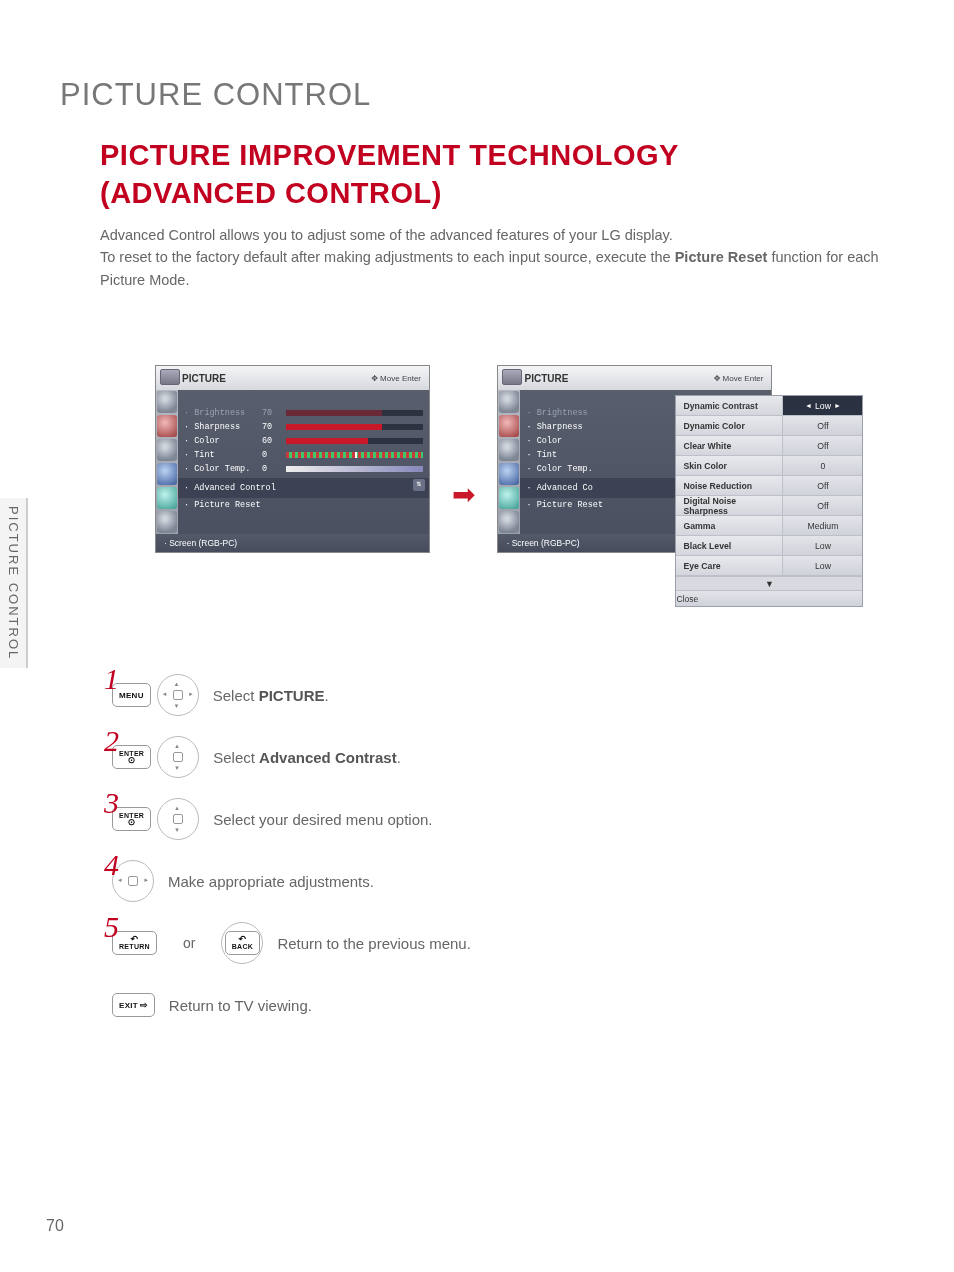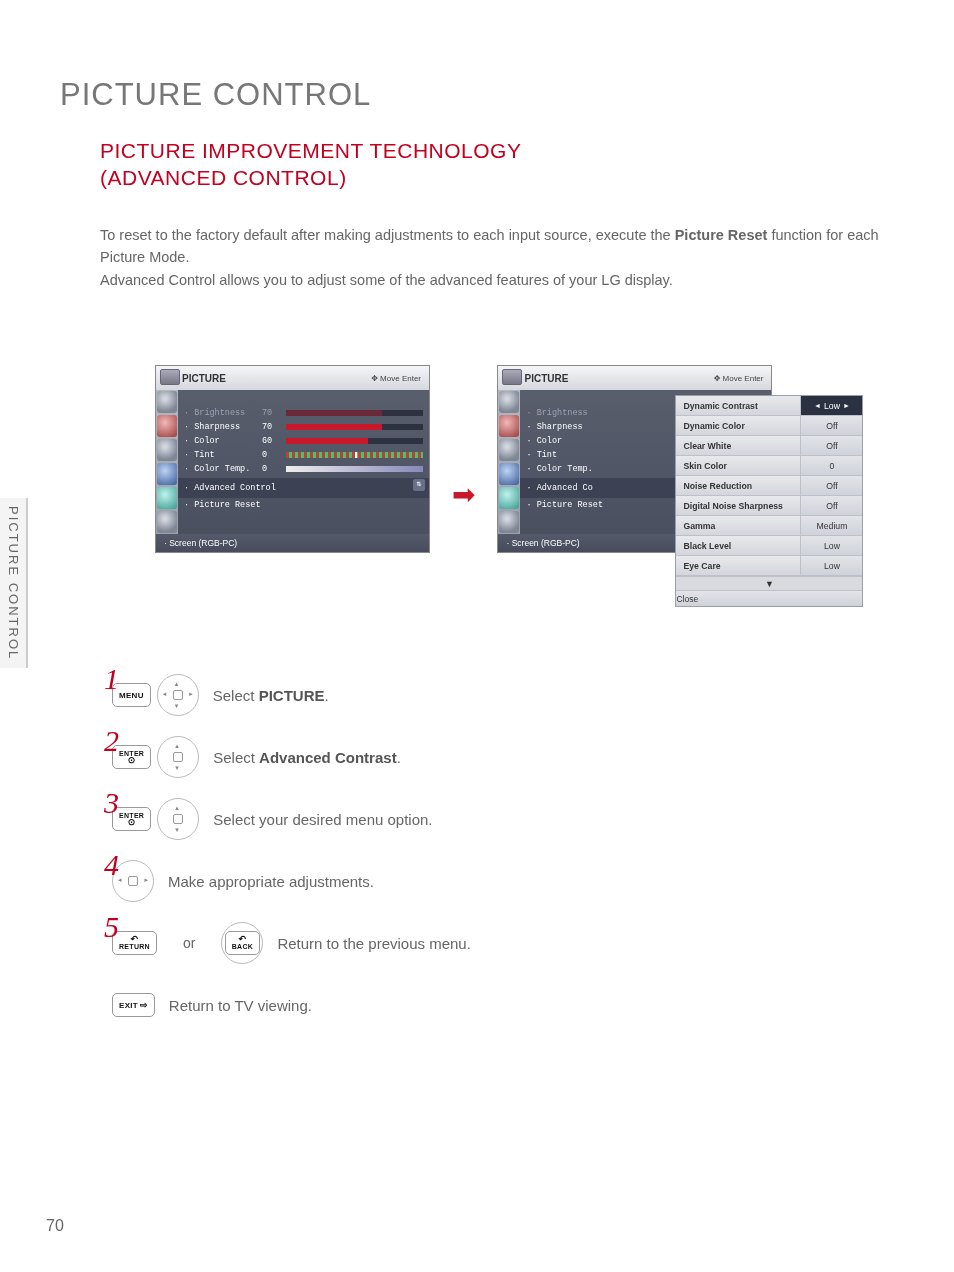--- a/index.html
+++ b/index.html
@@ -35,25 +35,25 @@
     top: 77px;
     font-size: 31px;
     letter-spacing: 1px;
     color: #777;
     font-weight: 400;
   }
   .subtitle {
     position: absolute;
     left: 100px;
     top: 137px;
-    font-size: 21px;
+    font-size: 29px;
     color: #C2001F;
     letter-spacing: 0.5px;
     line-height: 1.3;
-    font-weight: 400;
+    font-weight: 700;
   }
   .intro {
     position: absolute;
     left: 100px;
     top: 224px;
     width: 790px;
     font-size: 14.5px;
     color: #666;
     line-height: 1.55;
   }
@@ -193,21 +193,21 @@
   .pop-label {
     flex: 1;
     padding: 8px 7px;
     background: linear-gradient(#e8e9ed, #d3d6dc);
     height: 100%;
     display: flex;
     align-items: center;
     font-weight: 700;
   }
   .pop-val {
-    width: 62px;
+    width: 80px;
     text-align: center;
     background: linear-gradient(#e2e4e9, #cfd2d9);
     height: 100%;
     display: flex;
     align-items: center;
     justify-content: center;
     border-left: 1px solid #bcc0c8;
   }
   .pop-row.selected .pop-val {
     background: #2a3140;
@@ -309,24 +309,24 @@
 </div>
 
 <div class="page-title">PICTURE CONTROL</div>
 
 <div class="subtitle">
   <span>PICTURE IMPROVEMENT TECHNOLOGY</span><br>
   <span>(ADVANCED CONTROL)</span>
 </div>
 
 <div class="intro">
+  <div>Advanced Control allows you to adjust some of the advanced features of your LG display.</div>
   <div>
     <span>To reset to the factory default after making adjustments to each input source, execute the </span><b>Picture Reset</b><span> function for each Picture Mode.</span>
   </div>
-  <div>Advanced Control allows you to adjust some of the advanced features of your LG display.</div>
 </div>
 
 <div class="osd-wrap">
 
   <div class="osd">
     <div class="osd-header">
       <span>PICTURE</span>
       <span class="hicons">✥ <span>Move    Enter</span></span>
     </div>
     <div class="osd-body">

